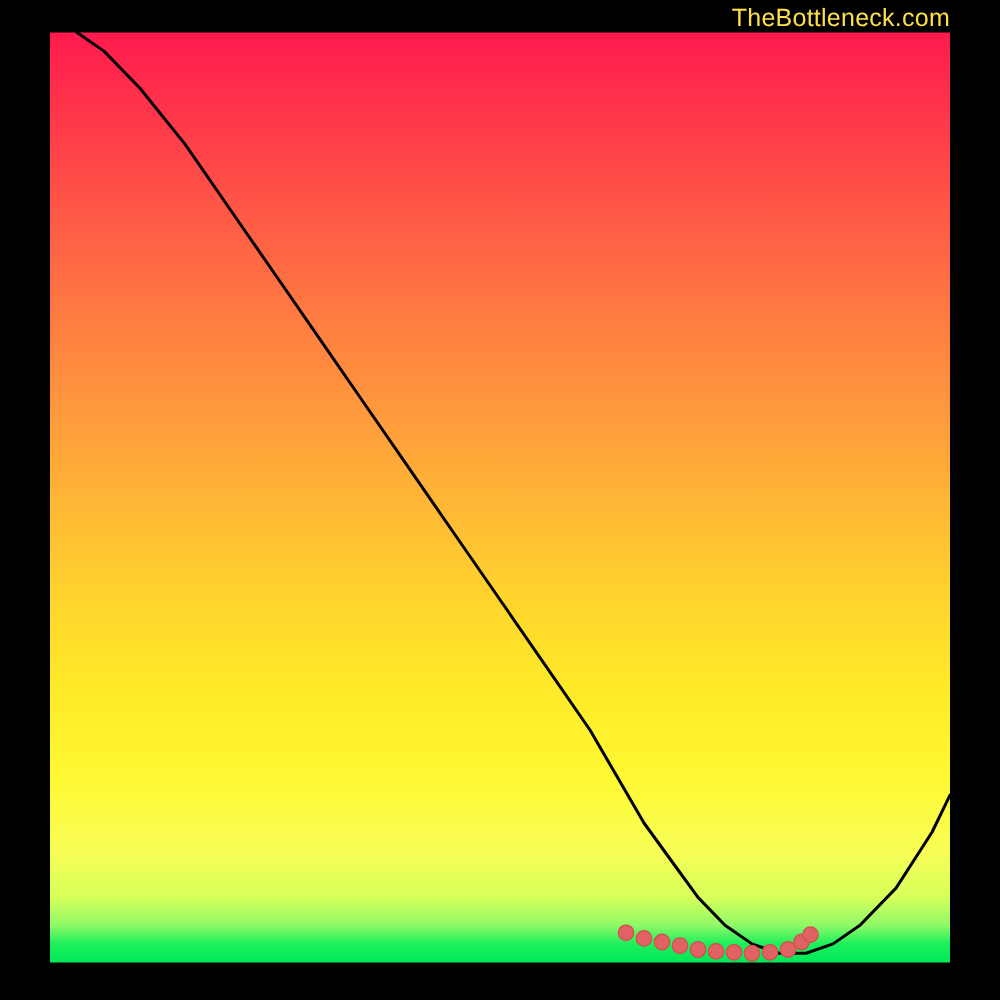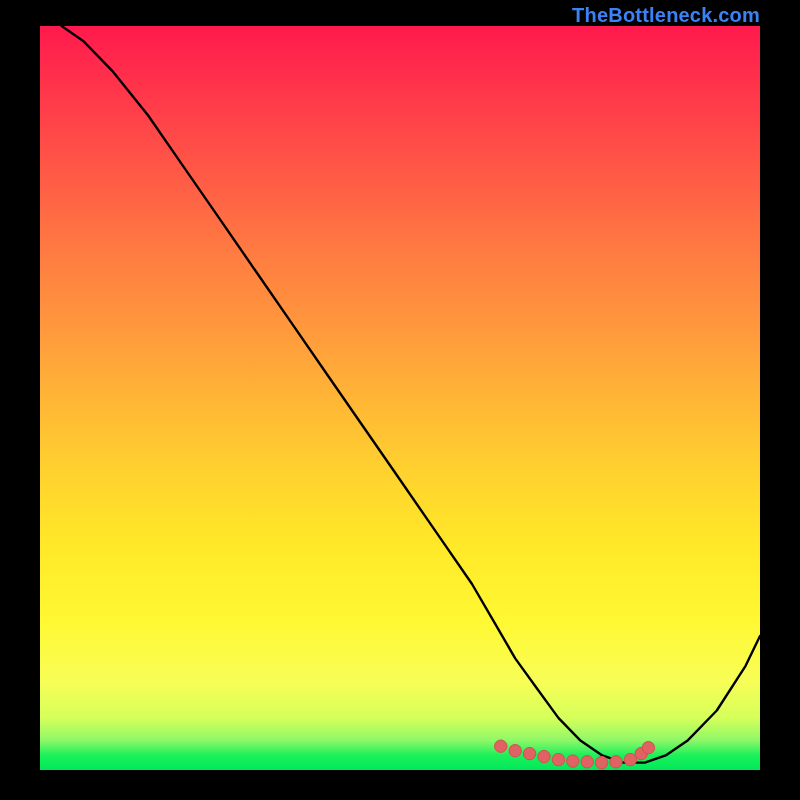--- a/index.html
+++ b/index.html
@@ -42,22 +42,22 @@
       #8ff867 96%,
       #1df05b 98%,
       #00e85a 100%
     );
   }
   .watermark {
     position: absolute;
     top: 4px;
     right: 40px;
     font-size: 20px;
-    font-weight: 700;
-    color: #3b82f6;
+    font-weight: 400;
+    color: #fde047;
     letter-spacing: 0.2px;
   }
   svg.overlay {
     position: absolute;
     left: 40px;
     top: 26px;
     width: 720px;
     height: 744px;
     overflow: visible;
   }

